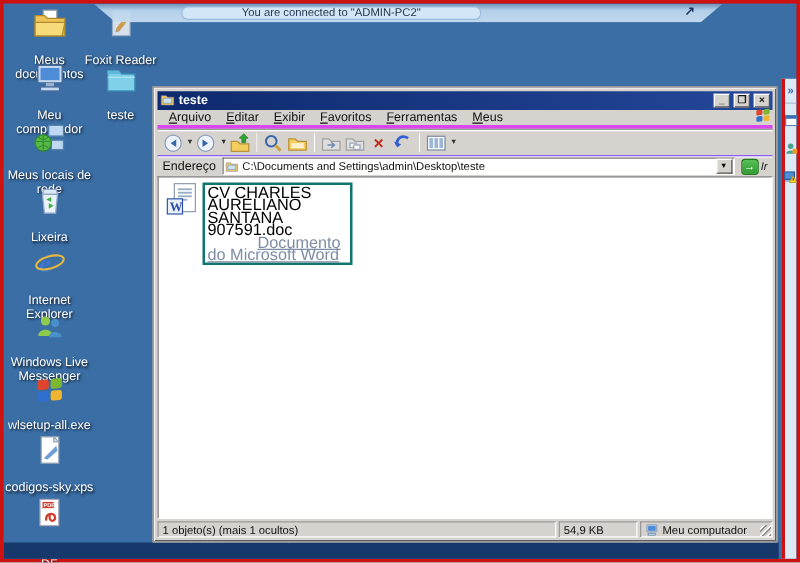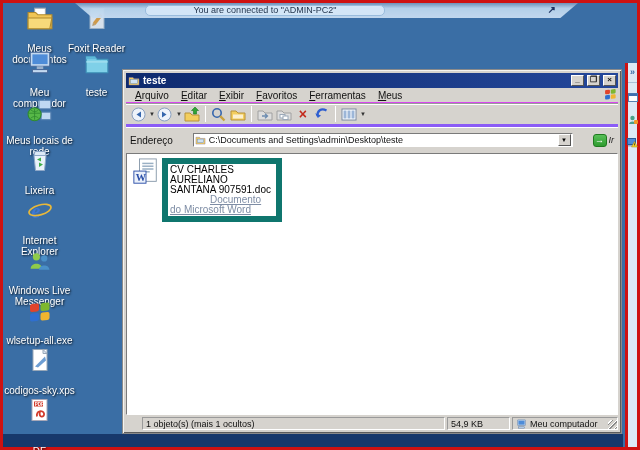--- a/index.html
+++ b/index.html
@@ -40,60 +40,60 @@
          box-shadow:inset 1px 1px 0 #f4f3ef, inset -1px -1px 0 #5c5c5c;
          padding:3px; display:flex; flex-direction:column; }
   .titlebar { height:15px; background:linear-gradient(to right,#0e2a6e,#24479a);
          display:flex; align-items:center; padding:0 2px; gap:3px; flex:0 0 auto; cursor:default; }
   .title-txt { color:#fff; font-size:10px; font-weight:bold; flex:1; line-height:11px; }
   .tb-btn { width:13px; height:11px; background:#d6d3ce; border:1px solid;
          border-color:#fff #555 #555 #fff; font-size:8px; line-height:8px; text-align:center;
          color:#111; cursor:pointer; font-weight:bold; }
 
   .menubar { height:15px; display:flex; align-items:center; gap:0; padding-left:3px;
-         border-bottom:1px solid #d946ef; flex:0 0 auto;text-align:right; }
+         border-bottom:3px solid #d946ef; flex:0 0 auto;text-align:right; }
   .menu-item { display:inline-block; font-size:10px; padding:1px 6px; color:#111; cursor:pointer; }
   .menu-item::first-letter { text-decoration:underline; }
   .menu-logo { margin-left:auto; margin-right:1px; }
 
   .toolbar { height:21px; display:flex; align-items:center; gap:1px; padding-left:3px;
          border-top:1px solid #9a9a9a; box-shadow:inset 0 1px 0 #fff; flex:0 0 auto; }
   .tbt { height:19px; min-width:18px; display:flex; align-items:center; justify-content:center;
          cursor:pointer; padding:0 1px; }
   .dd { font-size:6px; color:#333; margin-left:1px; cursor:pointer; }
   .tsep { width:1px; height:16px; background:#9a9a9a; border-right:1px solid #fff; margin:0 3px; }
   .xglyph { color:#c32a1c; font-weight:bold; font-size:14px; line-height:14px; }
 
-  .addrbar { height:29px; display:flex; align-items:center; gap:18px; padding:1px 2px;
-         border-top:3px solid #8b5cf6; box-shadow:inset 0 1px 0 #fff; flex:0 0 auto; }
+  .addrbar { height:17px; display:flex; align-items:center; gap:3px; padding:1px 2px;
+         border-top:1px solid #8b5cf6; box-shadow:inset 0 1px 0 #fff; flex:0 0 auto; }
   .addr-label { font-size:10px; color:#111; padding:0 2px; }
   .addr-field { flex:1; height:14px; background:#fff; border:1px solid #7a7a7a;
          border-bottom-color:#fff; border-right-color:#fff;
          display:flex; align-items:center; gap:3px; padding:0 1px; cursor:text;justify-content:space-between; }
   .addr-txt { font-size:9px; color:#111; white-space:nowrap; overflow:hidden; flex:1; }
   .addr-drop { width:13px; height:12px; background:#d6d3ce; border:1px solid;
          border-color:#fff #555 #555 #fff; font-size:6px; line-height:10px; text-align:center; cursor:pointer; }
   .go-wrap { display:flex; align-items:center; gap:2px; padding:0 2px; cursor:pointer; }
   .go-btn { width:14px; height:13px; background:linear-gradient(#58c058,#2f9b2f);
          border:1px solid #1f7a1f; border-radius:3px; display:flex; align-items:center; justify-content:center;
          color:#fff; font-size:9px; line-height:9px; font-weight:bold; }
   .go-txt { font-size:9px; font-style:italic; color:#222; }
 
   .filearea { flex:1; background:#fff; border:1px solid #7a7a7a;
          border-bottom-color:#fff; border-right-color:#fff; overflow:hidden; padding:4px 5px; }
   .fitem { display:flex; align-items:flex-start; gap:2px; width:150px; cursor:pointer; }
-  .ftext { border:6px solid #0f766e; padding:1px 2px; font-size:10px; line-height:10px;
+  .ftext { border:2px solid #0f766e; padding:1px 2px; font-size:13px; line-height:10px;
          color:#000; width:132px; }
   .ftype { color:#7e8da5; text-decoration:underline;margin-left:40px; }
 
   .statusbar { height:15px; display:flex; gap:2px; align-items:stretch; padding-top:2px; flex:0 0 auto; }
   .spanel { border:1px solid #9a9a9a; border-bottom-color:#fff; border-right-color:#fff;
          font-size:9px; color:#111; display:flex; align-items:center; padding:0 3px; gap:3px;
          white-space:nowrap; overflow:hidden; }
-  .sp1 { flex:1;margin-left:16px; } .sp2 { width:63px; } .sp3 { width:106px; position:relative; }
+  .sp1 { flex:1; } .sp2 { width:63px; } .sp3 { width:106px; position:relative; }
   .grip { position:absolute; right:0; bottom:0; width:9px; height:9px;
          background:repeating-linear-gradient(135deg, transparent 0 2px, #fff 2px 3px, #8a8a8a 3px 4px); }
 </style>
 </head>
 <body>
 
 <div class="screen">
   <div class="desktop">
 
     <div class="dicon" style="left:0;top:1px">

